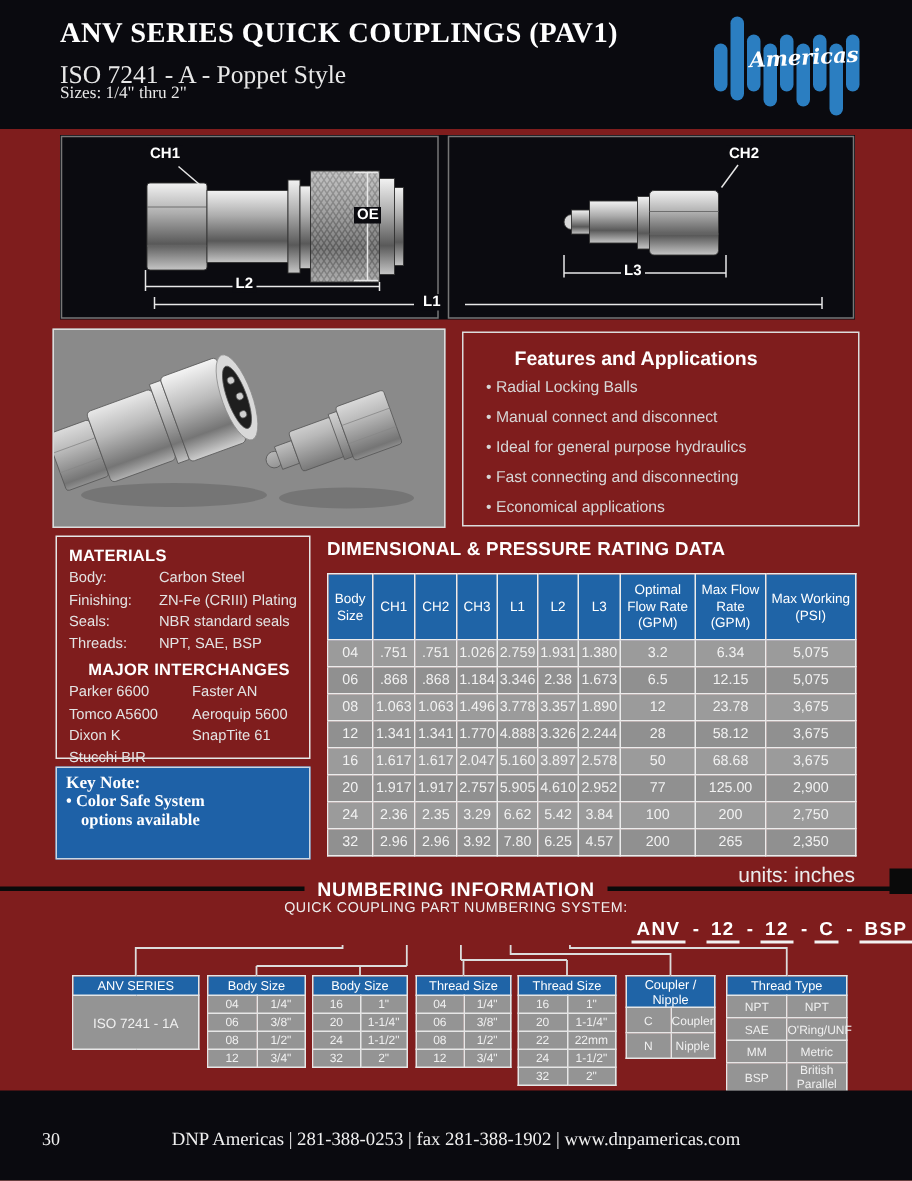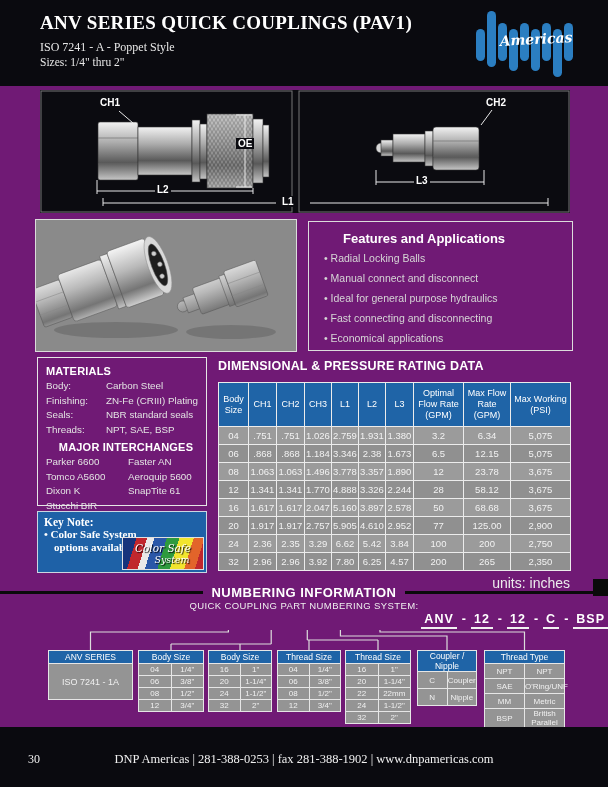--- a/index.html
+++ b/index.html
@@ -1,24 +1,24 @@
 <!DOCTYPE html>
 <html><head>
 <meta charset="utf-8">
 <style>
   * { margin:0; padding:0; box-sizing:border-box; }
   html,body { background:#6f6f6f; }
-  .page { position:relative; width:608px; height:787px; background:#701a75;
+  .page { position:relative; width:608px; height:787px; background:#7f1d1d;
           font-family:"Liberation Sans", sans-serif; overflow:hidden; }
 
   
   .hdr { position:absolute; left:0; top:0; width:608px; height:86px; background:#0a0a0f; }
   .hdr-title { position:absolute; left:40px; top:12px; color:#fff; font-family:"Liberation Serif",serif;
                font-weight:bold; font-size:19px; letter-spacing:.3px; }
-  .hdr-sub   { position:absolute; left:40px; top:40px; color:#e8e8e8; font-family:"Liberation Serif",serif; font-size:12px; }
+  .hdr-sub   { position:absolute; left:40px; top:40px; color:#e8e8e8; font-family:"Liberation Serif",serif; font-size:17px; }
   .hdr-sub2  { position:absolute; left:40px; top:56px; color:#e8e8e8; font-family:"Liberation Serif",serif; font-size:11.5px; }
   .logo { position:absolute; right:14px; top:5px; width:122px; height:74px; }
   .logo-script { position:absolute; left:14px; top:26px; width:100px; text-align:center; color:#fff;
                  font-family:"DejaVu Serif", serif; font-style:italic; font-weight:bold; font-size:14px;
                  transform:rotate(-3deg); }
 
   
   .drawpanel { position:absolute; left:40px; top:90px; width:530px; height:123px; background:#0b0b10; }
   .dim { position:absolute; font-weight:bold; font-size:10px; color:#fff; background:#0b0b10; padding:0 2px; line-height:11px; }
   .lbl-ch1 { left:58px;  top:7px; }
@@ -263,24 +263,20 @@
           <div data-name="interchange-item">Faster AN</div>
           <div data-name="interchange-item">Aeroquip 5600</div>
           <div data-name="interchange-item">SnapTite 61</div>
         </div>
     </div>
   </section>
 
   <section class="keynote" data-name="key-note-box">
     <div class="k-title" data-name="key-note-title">Key Note:</div>
     <div class="k-text" data-name="key-note-text">Color Safe System options available</div>
-    <div class="cslogo" data-name="color-safe-system-logo">
-      <div class="cs1" data-name="color-safe-logo-line1">Color Safe</div>
-      <div class="cs2" data-name="color-safe-logo-line2">System</div>
-    </div>
   </section>
 
   <div class="dimtitle" data-name="dim-table-title">DIMENSIONAL &amp; PRESSURE RATING DATA</div>
   <table class="dimtable" data-name="dimensional-pressure-table">
     <colgroup>
       <col style="width:30px">
         <col style="width:28px">
         <col style="width:28px">
         <col style="width:27px">
       <col style="width:27px">

